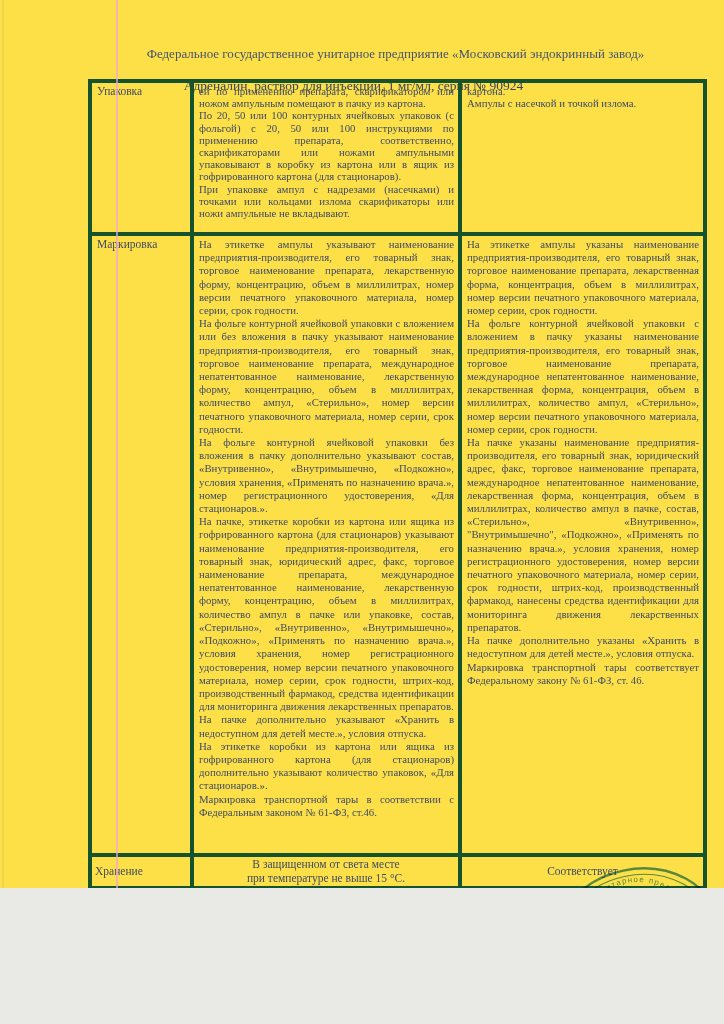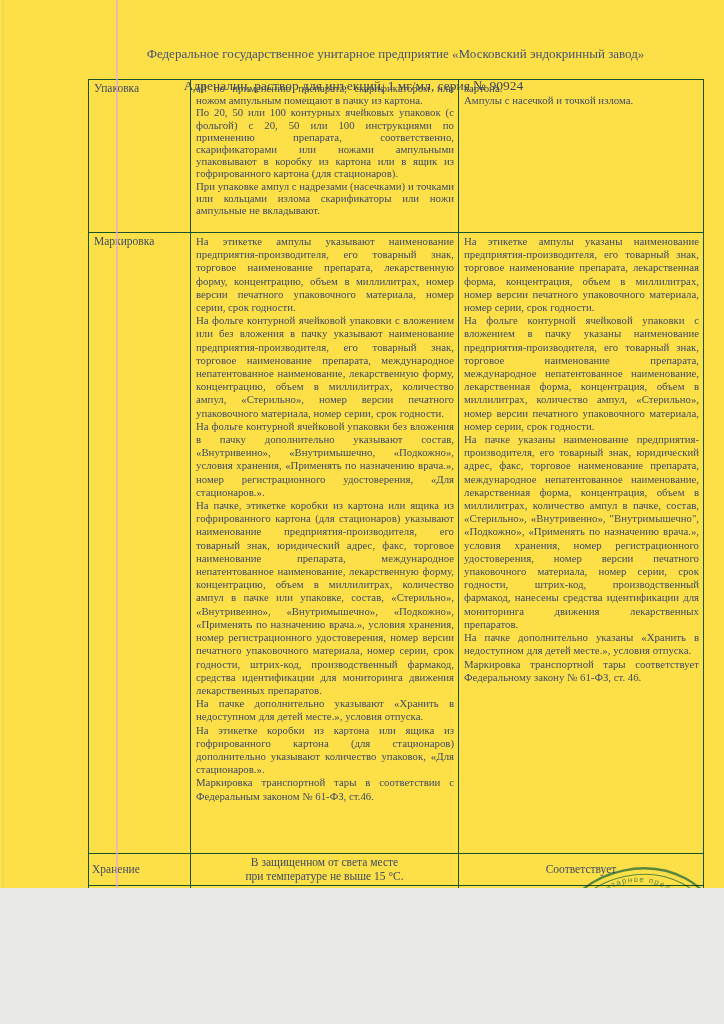--- a/index.html
+++ b/index.html
@@ -14,21 +14,21 @@
   .streak.pink{left:116px;width:2px;background:rgba(244,164,216,.7);}
   
   .hdr{position:absolute;left:88px;width:615px;text-align:center;}
   .hdr-line1{top:46px;font-size:13px;color:#465270;}
   .hdr-line2{top:78px;font-size:13.5px;font-weight:normal;color:#38445f;transform:translateX(-42px);}
   
   table.doc{
     position:absolute;left:88px;top:79px;border-collapse:collapse;table-layout:fixed;
     width:615px;font-size:10.8px;color:#3f4b66;
   }
-  table.doc td{border:1px solid #14532d;vertical-align:top;padding:2px 4px 2px 5px;overflow:hidden;}
+  table.doc td{border:4px solid #14532d;vertical-align:top;padding:2px 4px 2px 5px;overflow:hidden;}
   td.lbl{vertical-align:middle;padding-left:5px;font-size:11.5px;}
   td.big{line-height:13.2px;text-align:justify;}
   tr.r-pack td.big{line-height:12.2px;}
   td.big p{margin:0;}
   tr.r-store td, tr.r-shelf td{text-align:center;vertical-align:middle;font-size:11.5px;line-height:13.5px;padding:1px 3px;}
   tr.r-store td.lbl, tr.r-shelf td.lbl{text-align:left;}
   
   .concl{position:absolute;left:60px;top:891px;font-size:14px;color:#3c4862;z-index:4;}
   .concl b{font-size:15.5px;font-weight:bold;color:#343f59;}
   

